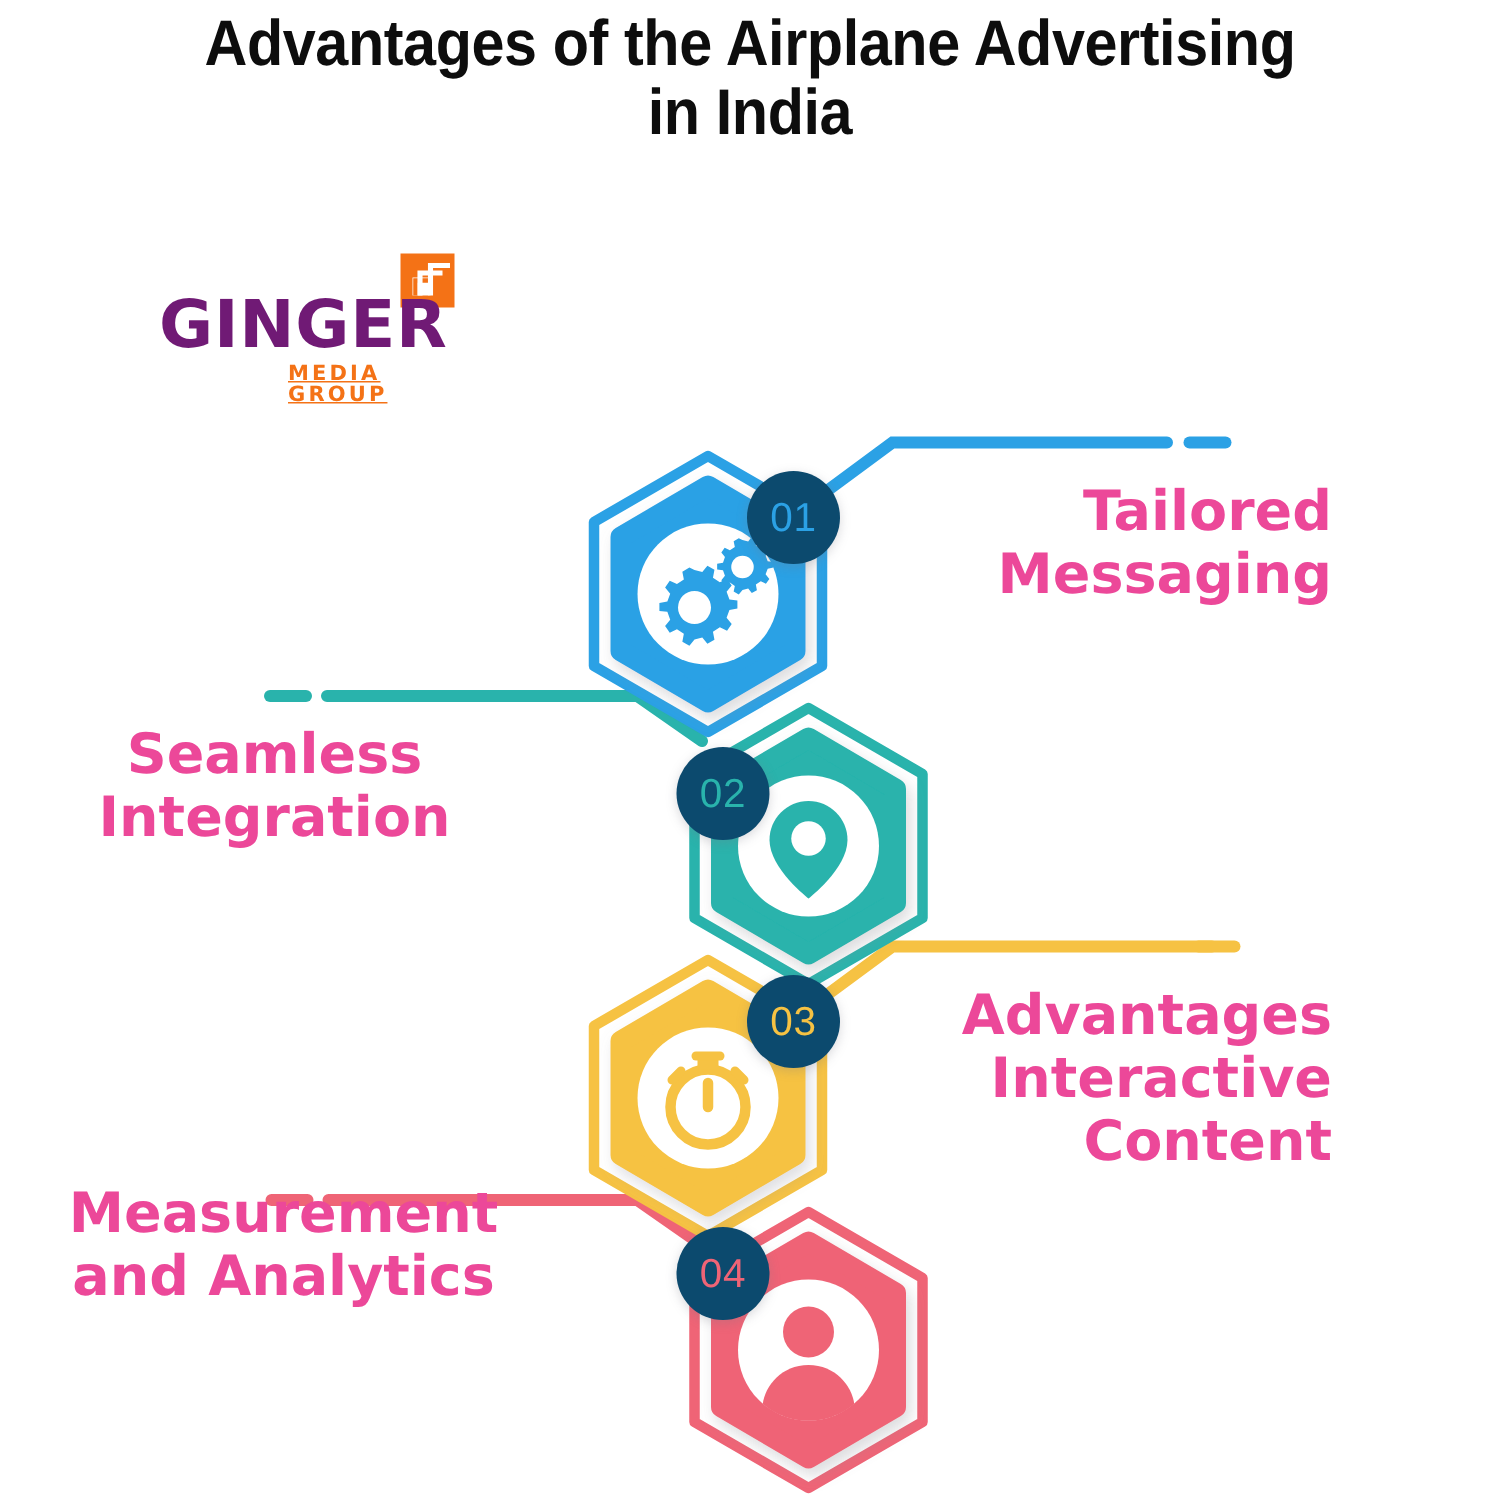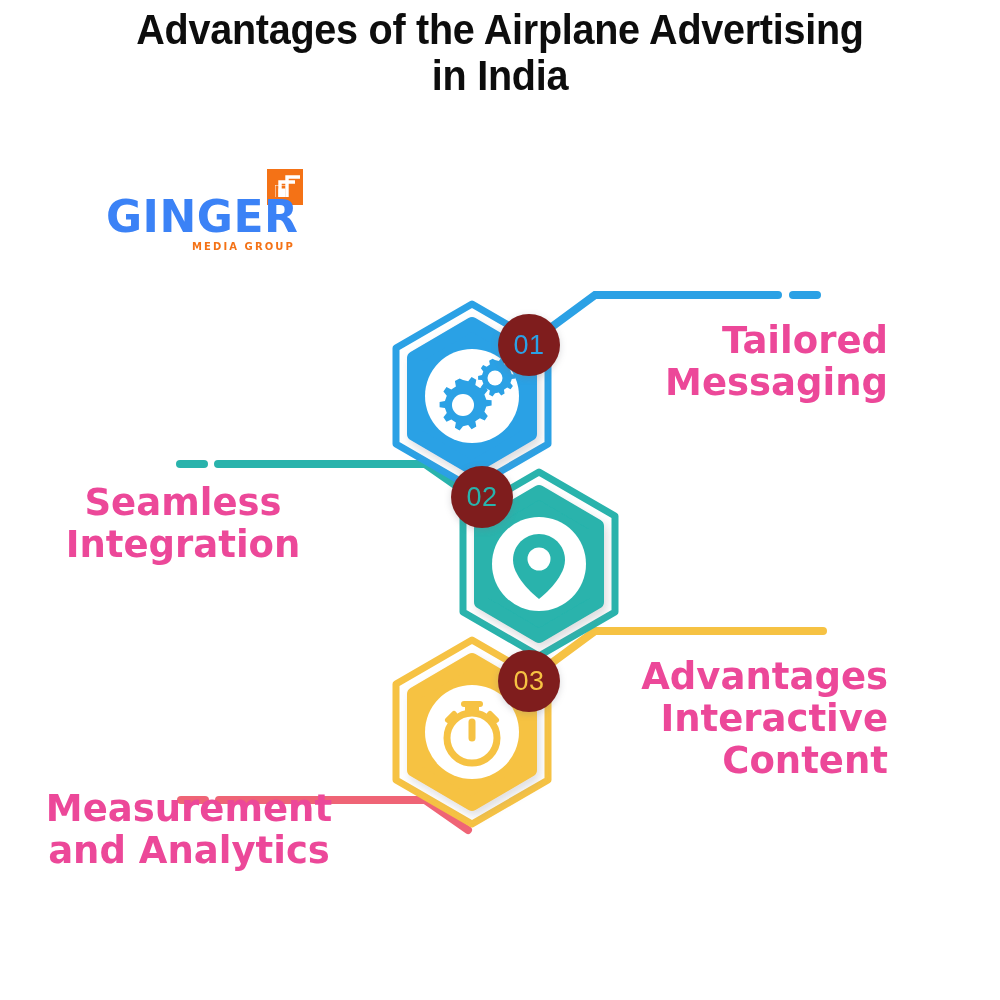--- a/index.html
+++ b/index.html
@@ -54,33 +54,34 @@
     height: 38px;
   }
   .logo-word {
     position: absolute;
     left: 0px;
     top: 27px;
     font-family: "DejaVu Sans", sans-serif;
     font-weight: bold;
     font-size: 44px;
     letter-spacing: 0.5px;
-    color: #3b82f6;
+    color: #701a75;
     line-height: 1;
   }
   .logo-sub {
     position: absolute;
     left: 86px;
     top: 74px;
     font-family: "DejaVu Sans", sans-serif;
     font-weight: bold;
-    font-size: 10px;
+    font-size: 14px;
     letter-spacing: 2.1px;
     color: #F47216;
     line-height: 1;
+    text-decoration: underline;
   }
 
   
   .connectors {
     position: absolute;
     left: 0;
     top: 0;
     width: 1000px;
     height: 1000px;
     pointer-events: none;
@@ -97,39 +98,39 @@
     left: 0;
     top: 0;
     width: 180px;
     height: 196px;
   }
   .badge {
     position: absolute;
     width: 62px;
     height: 62px;
     border-radius: 50%;
-    background: #7f1d1d;
+    background: #0c4a6e;
     box-shadow: 0 2px 7px rgba(120,120,130,0.28);
     display: flex;
     align-items: center;
     justify-content: center;
     font-family: "Liberation Sans", sans-serif;
     font-weight: normal;
     font-size: 27px;
     letter-spacing: 0.5px;
   }
 
   
   #node-1 { left: 382px; top: 298px; }
   #node-2 { left: 449px; top: 466px; }
   #node-3 { left: 382px; top: 634px; }
   #node-4 { left: 449px; top: 802px; }
 
   #badge-1 { left: 116px; top: 16px; color: #2BA1E5; }
-  #badge-2 { left: 2px;   top: 0; color: #29B3AC; text-align: center; }
+  #badge-2 { left: 2px;   top: 32px; color: #29B3AC; text-align: center; }
   #badge-3 { left: 116px; top: 16px; color: #F6C243; }
   #badge-4 { left: 2px;   top: 16px; color: #EF6476; }
 
   
   .label {
     position: absolute;
     font-family: "DejaVu Sans", sans-serif;
     font-weight: bold;
     font-size: 37px;
     line-height: 1.14;
@@ -254,20 +255,39 @@
           <rect x="83" y="70" width="14" height="9" rx="2" fill="#F6C243" stroke="none"></rect>
           <line x1="82" y1="70" x2="98" y2="70" stroke-width="6"></line>
           <line x1="108" y1="80" x2="114" y2="86" stroke-width="6"></line>
           <line x1="72" y1="80" x2="66" y2="86" stroke-width="6"></line>
         </g>
       </svg>
     </div>
     <div class="badge" id="badge-3">03</div>
   </div>
 
+  <div class="node" id="node-4">
+    <div class="hexwrap">
+      <svg viewBox="0 0 180 196" width="180" height="196" aria-hidden="true">
+        <defs>
+          <filter id="sh4" x="-30%" y="-30%" width="170%" height="170%">
+            <feDropShadow dx="3" dy="5" stdDeviation="5" flood-color="#8a8a93" flood-opacity="0.30"></feDropShadow>
+          </filter>
+        </defs>
+        <path d="M90 6 L166 50 L166 146 L90 190 L14 146 L14 50 Z" fill="none" stroke="#EF6476" stroke-width="7" stroke-linejoin="round"></path>
+        <path d="M90 26 L148 60 L148 136 L90 170 L32 136 L32 60 Z" fill="#EF6476" stroke="#EF6476" stroke-width="14" stroke-linejoin="round" filter="url(#sh4)"></path>
+        <circle cx="90" cy="98" r="47" fill="#FFFFFF"></circle>
+        <g fill="#EF6476">
+          <circle cx="90" cy="86" r="17"></circle>
+          <path d="M90 108 C72 108 61 122 59.5 134 A47 47 0 0 0 120.5 134 C119 122 108 108 90 108 Z"></path>
+        </g>
+      </svg>
+    </div>
+    <div class="badge" id="badge-4">04</div>
+  </div>
 
   <div class="label right" id="label-1">Tailored
 Messaging</div>
   <div class="label left" id="label-2">Seamless
 Integration</div>
   <div class="label right" id="label-3">Advantages
 Interactive
 Content</div>
   <div class="label left" id="label-4">Measurement
 and Analytics</div>

